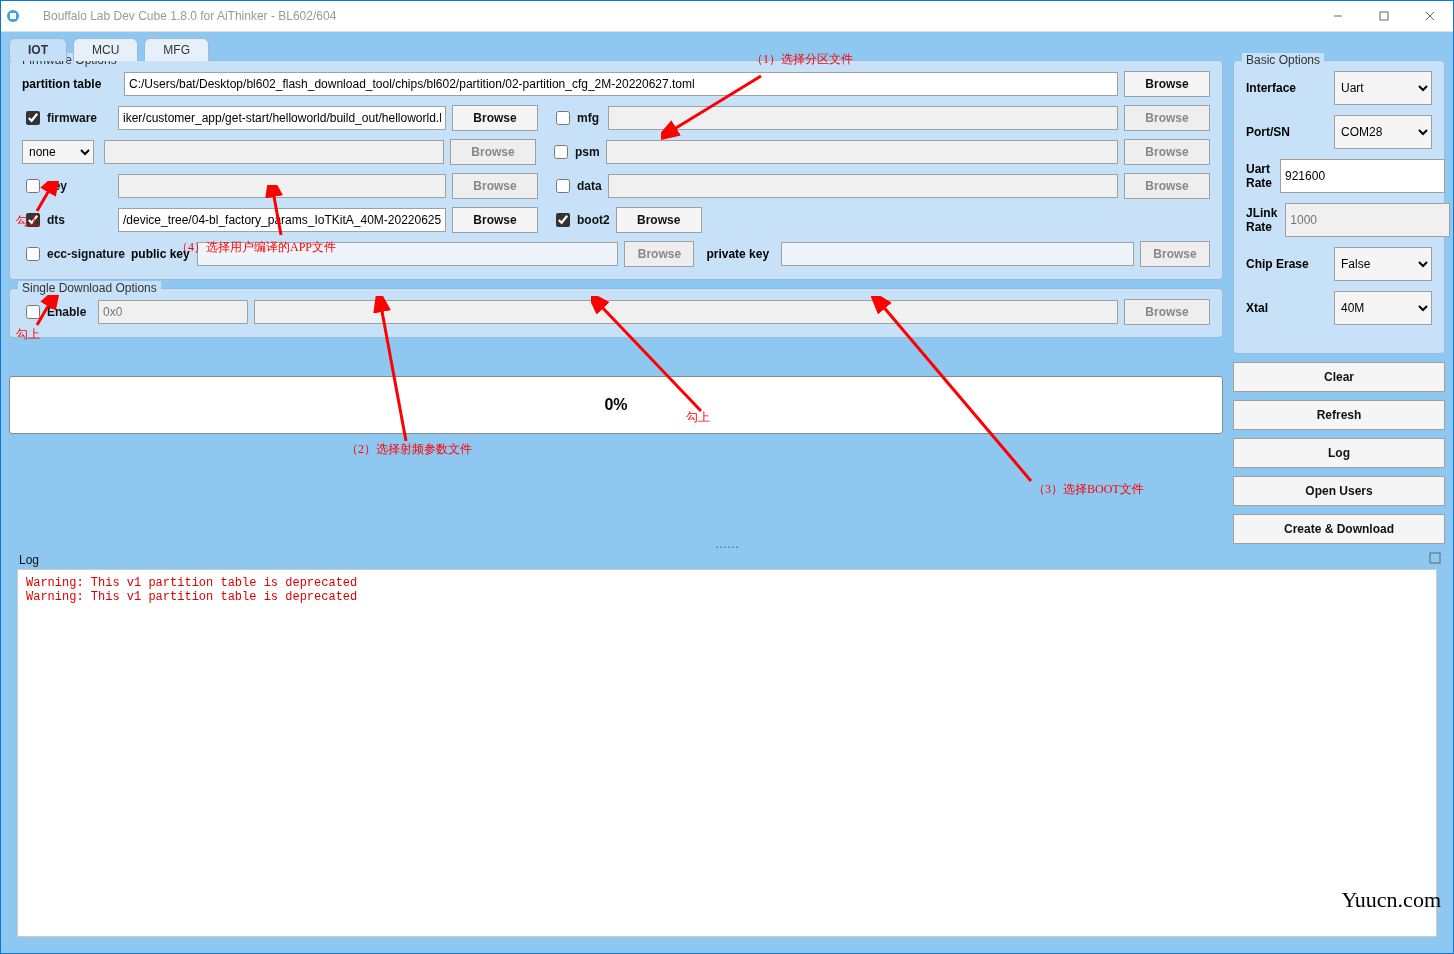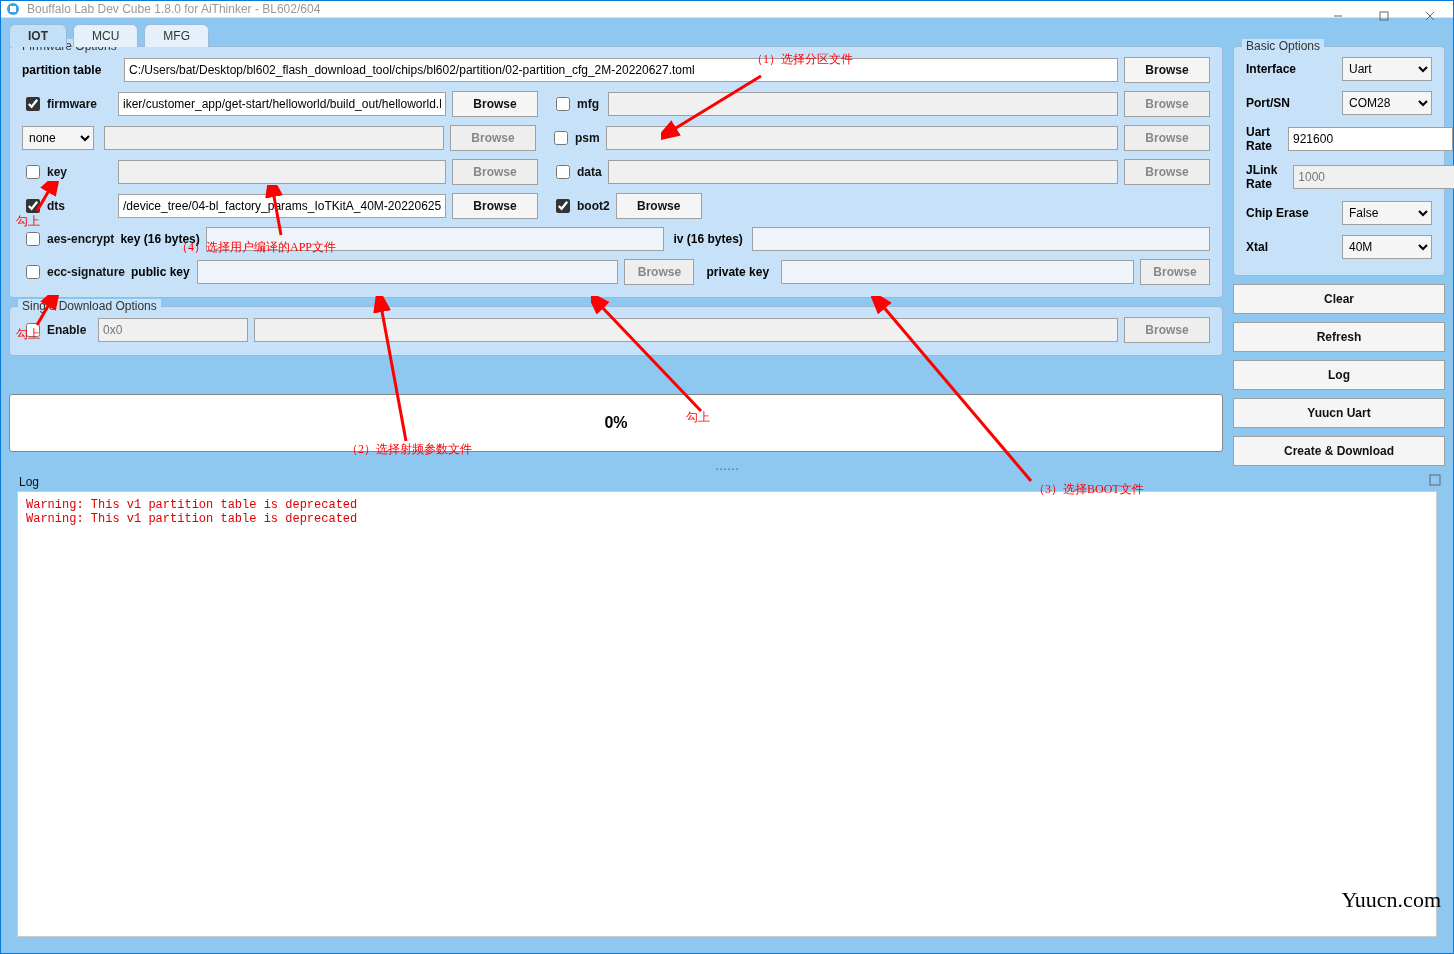--- a/index.html
+++ b/index.html
@@ -1,19 +1,19 @@
 <!DOCTYPE html>
 <html><head>
 <meta charset="utf-8">
 <style>
 * { box-sizing: border-box; font-family: "Microsoft YaHei", Tahoma, Arial, sans-serif; font-size: 12px; }
 body { margin: 0; background: #fff; width: 1454px; height: 954px; overflow: hidden; }
 
 .window { width: 1454px; height: 954px; border: 1px solid #0a78d6; background: #fff; display: flex; flex-direction: column; position: relative; }
-.titlebar { height: 17px; background: #fff; display: flex; align-items: center; padding: 7px 4px; border-bottom: 1px solid #e0e0e0; position: relative; }
+.titlebar { height: 31px; background: #fff; display: flex; align-items: center; padding: 7px 4px; border-bottom: 1px solid #e0e0e0; position: relative; gap: 16px; }
 .titlebar .icon { width: 16px; height: 16px; margin-right: 6px; }
 .titlebar .title { color: #999; font-size: 12px; flex: 1; }
 .win-controls { display: flex; gap: 0; position: absolute; right: 0; top: 0; height: 30px; }
 .win-btn { width: 46px; height: 30px; display: flex; align-items: center; justify-content: center; color: #666; }
 
 .menubar { height: 24px; background: #f0f0f0; display: flex; align-items: center; padding: 0 8px; gap: 12px; border-bottom: 1px solid #d0d0d0; }
 .menubar span { color: #333; text-decoration: underline; text-decoration-color: #333; text-underline-offset: 1px; }
 
 .body { flex: 1; display: flex; flex-direction: column; background: #8ec7f0; padding: 6px 8px 8px 8px; min-height: 0; }
 .tabs { display: flex; gap: 6px; margin-bottom: -1px; position: relative; z-index: 2; }
@@ -35,23 +35,23 @@
 label.cf { min-width: 96px; font-weight: bold; }
 input[type="checkbox"] { width: 14px; height: 14px; accent-color: #333; }
 input[type="text"] { border: 1px solid #a0a0a0; height: 24px; padding: 0 4px; font-size: 12px; background: #fff; }
 input[type="text"].grey { background: #f0f0f0; }
 input[type="text"].ro { background: #eef4fa; }
 select { border: 1px solid #a0a0a0; height: 24px; background: #f5f5f5; font-size: 12px; padding: 0 2px; }
 .btn { border: 1px solid #a0a0a0; background: #f5f5f5; height: 26px; min-width: 86px; font-weight: bold; text-align: center; color: #111; }
 .btn.disabled { color: #888; background: #eee; }
 .wide-btn { width: 100%; height: 30px; }
 
-.basic-row { display: flex; align-items: center; gap: 16px; margin-bottom: 10px; }
+.basic-row { display: flex; align-items: center; gap: 8px; margin-bottom: 10px; }
 .basic-row .blbl { width: 80px; font-weight: bold; }
-.basic-row select, .basic-row input { flex: 1; height: 24px; }
+.basic-row select, .basic-row input { flex: 1; height: 34px; }
 
 .progress { border: 1px solid #888; background: #fff; border-radius: 3px; height: 58px; display: flex; align-items: center; justify-content: center; font-weight: bold; font-size: 16px; margin-top: 30px; }
 
 .splitter { height: 6px; cursor: row-resize; display: flex; justify-content: center; align-items: center; color: #666; }
 
 .log-label { padding: 2px 4px 2px 10px; color: #111; display: flex; justify-content: space-between; align-items: center; }
 .log-area { flex: 1; background: #fff; border: 1px solid #ccc; margin: 0 8px 8px 8px; padding: 6px 8px; font-family: "Courier New", monospace; color: #d00; white-space: pre; overflow: auto; min-height: 200px; }
 
 .ann { position: absolute; color: #ff0000; font-size: 12px; font-family: SimSun, serif; pointer-events: none; z-index: 10; }
 .arrow { position: absolute; pointer-events: none; z-index: 9; }
@@ -161,30 +161,20 @@
               </label>
             <input type="text" style="width: 328px;" value="/device_tree/04-bl_factory_params_IoTKitA_40M-20220625.dts">
             <button class="btn">Browse</button>
             <label class="cb narrow" style="margin-left:8px">
                 <input type="checkbox" checked="" style="">
                 <span>boot2</span>
               </label>
             <button class="btn">Browse</button>
           </div>
 
-          <div class="row">
-            <label class="cb">
-                <input type="checkbox" style="">
-                <span>aes-encrypt</span>
-              </label>
-            <span style="width:80px;font-weight:bold">key (16 bytes)</span>
-            <input type="text" class="ro" style="flex: 1 1 0%;">
-            <span style="width:76px;font-weight:bold;text-align:center">iv (16 bytes)</span>
-            <input type="text" class="ro" style="flex: 1 1 0%;">
-          </div>
 
           <div class="row">
             <label class="cb">
                 <input type="checkbox" style="">
                 <span>ecc-signature</span>
               </label>
             <span style="width:60px;font-weight:bold">public key</span>
             <input type="text" class="ro" style="flex: 1.2 1 0%;">
             <button class="btn disabled" style="min-width:70px">Browse</button>
             <span style="font-weight:bold;margin:0 6px">private key</span>
@@ -226,29 +216,29 @@
               <input type="text" value="921600" style="">
             </div>
           <div class="basic-row">
               <span class="blbl">JLink Rate</span>
               <input type="text" class="grey" placeholder="1000" style="">
             </div>
           <div class="basic-row">
               <span class="blbl">Chip Erase</span>
               <select><option>False</option></select>
             </div>
-          <div class="basic-row" style="margin-bottom:4px">
+          <div class="basic-row" style="margin-bottom:16px">
               <span class="blbl">Xtal</span>
               <select><option>40M</option></select>
             </div>
         </div>
         <button class="btn wide-btn">Clear</button>
         <button class="btn wide-btn">Refresh</button>
         <button class="btn wide-btn">Log</button>
-        <button class="btn wide-btn">Yuucn Uart</button>
+        <button class="btn wide-btn">Open Users</button>
         <button class="btn wide-btn">Create &amp; Download</button>
       </div>
     </div>
 
     <div class="splitter">⋯⋯</div>
 
     <div class="log-label">
       <span>Log</span>
       <span><svg width="12" height="12">
             <rect x="1" y="1" width="10" height="10" fill="none" stroke="#666"></rect>

